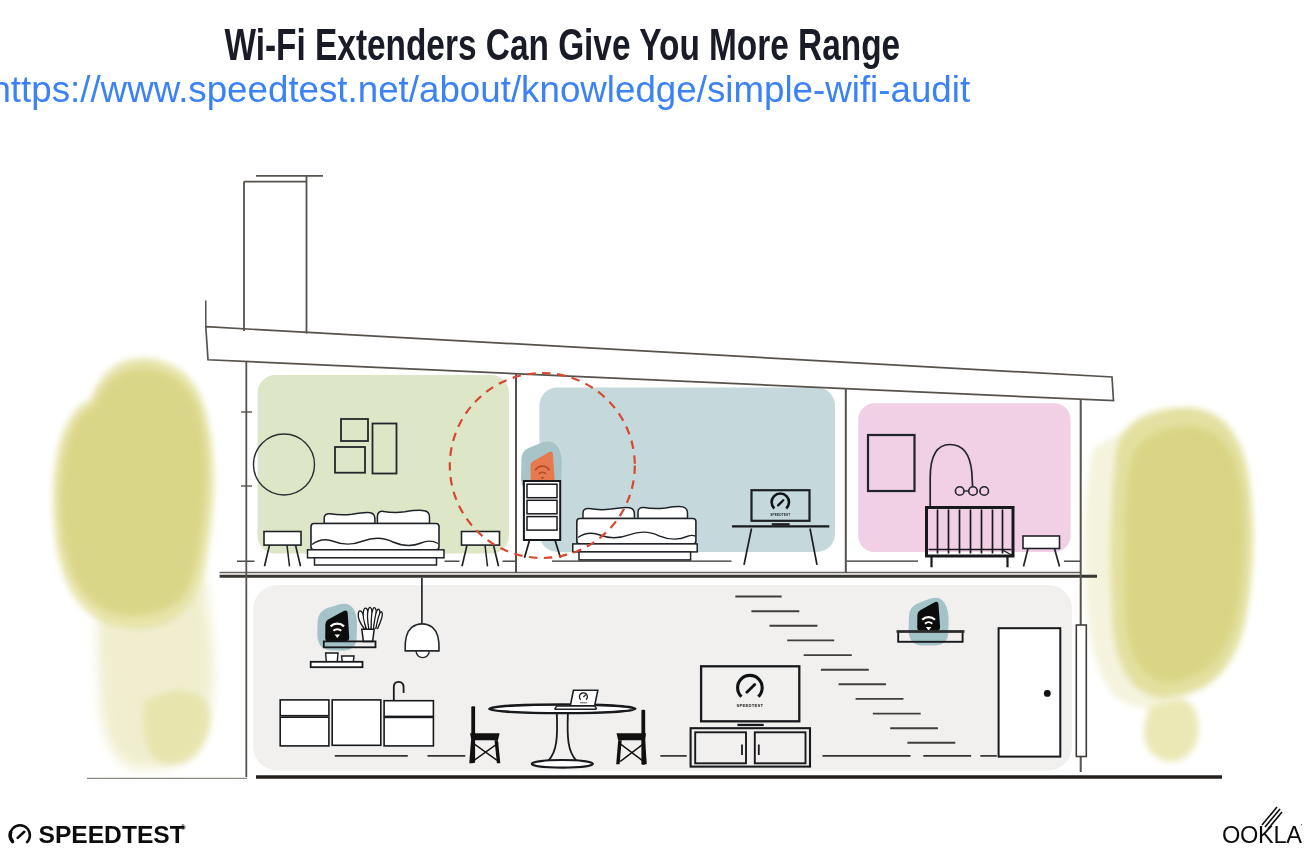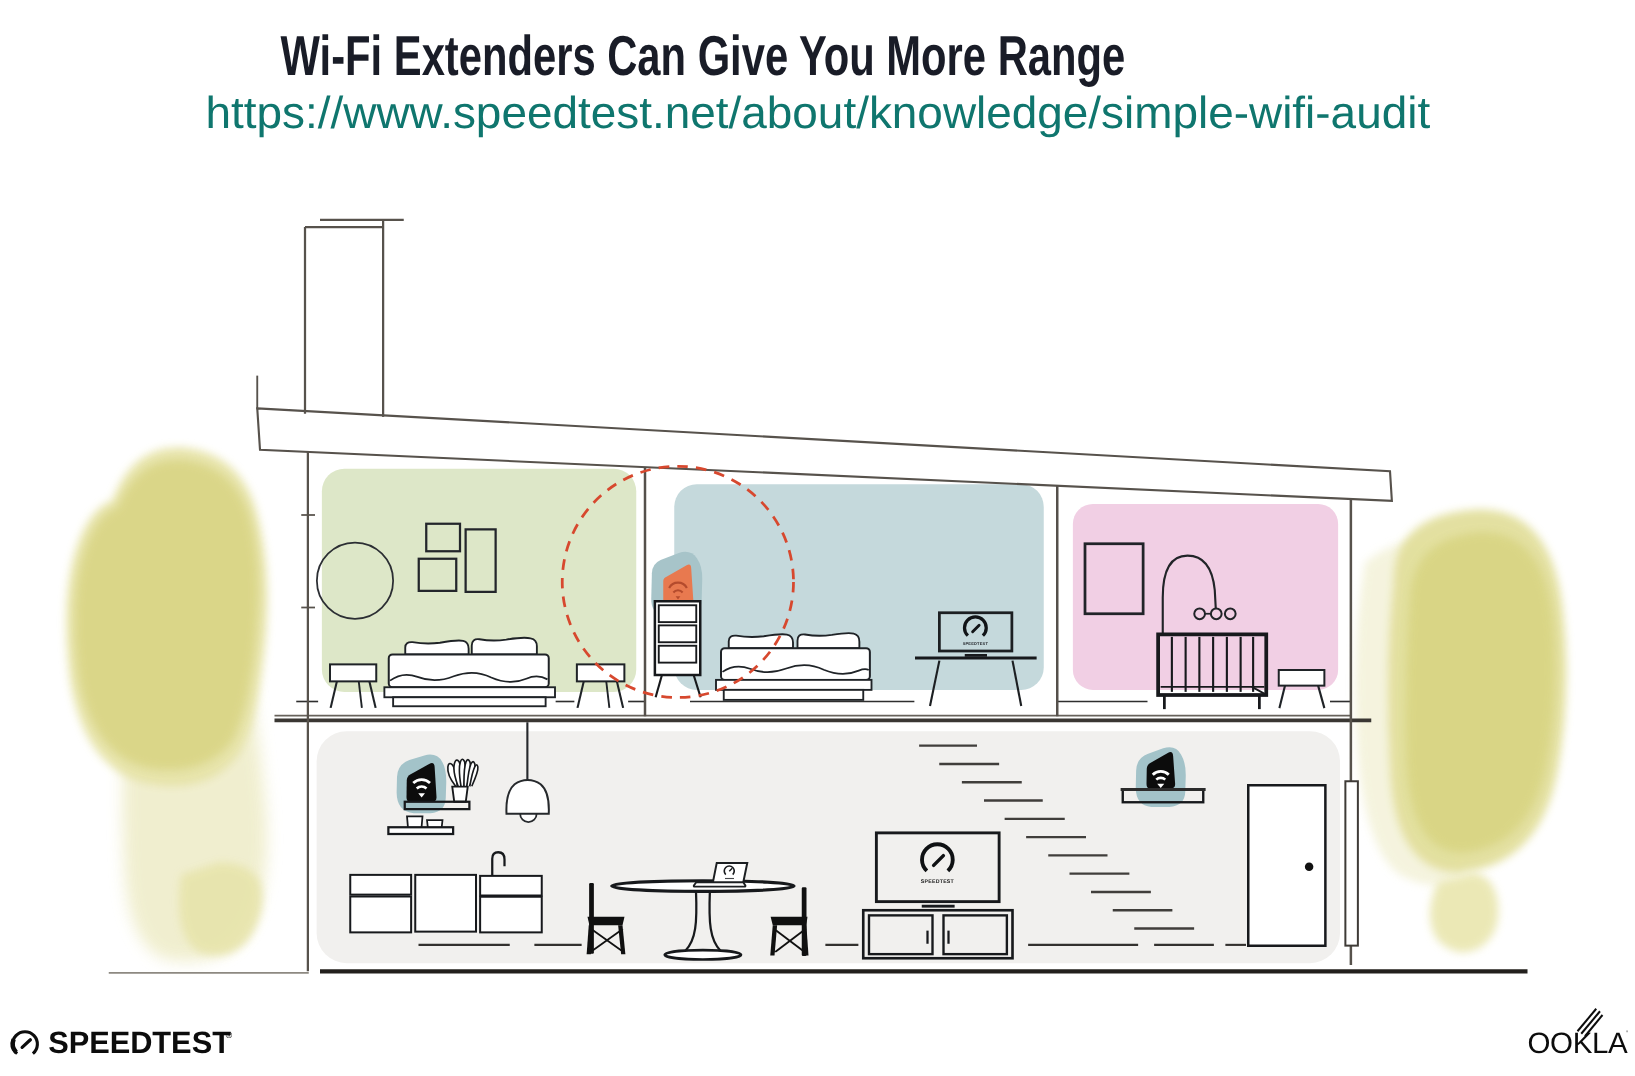--- a/index.html
+++ b/index.html
@@ -1,19 +1,19 @@
 <!DOCTYPE html>
 <html><head>
 <meta charset="utf-8">
 <style>
 html,body{margin:0;padding:0;}
 body{width:1308px;height:861px;position:relative;background:#ffffff;font-family:"Liberation Sans",sans-serif;overflow:hidden;}
 .title{position:absolute;top:19px;left:0;width:1124px;text-align:center;font-weight:bold;font-size:45px;color:#191c27;white-space:nowrap;}
 .title span{display:inline-block;transform:scaleX(0.742);transform-origin:center;}
-.url{position:absolute;top:69px;left:0;width:1308px;text-align:center;font-weight:400;font-size:36px;color:#0f766e;white-space:nowrap;}
+.url{position:absolute;top:69px;left:0;width:1308px;text-align:left;font-weight:400;font-size:36px;color:#3b82f6;white-space:nowrap;}
 .url span{display:inline-block;transform:scaleX(1.02);transform-origin:center;}
 svg{position:absolute;left:0;top:0;}
 </style>
 </head>
 <body>
 
 <div class="title"><span>Wi-Fi Extenders Can Give You More Range</span></div>
 
 <div class="url"><span>https://www.speedtest.net/about/knowledge/simple-wifi-audit</span></div>
 

